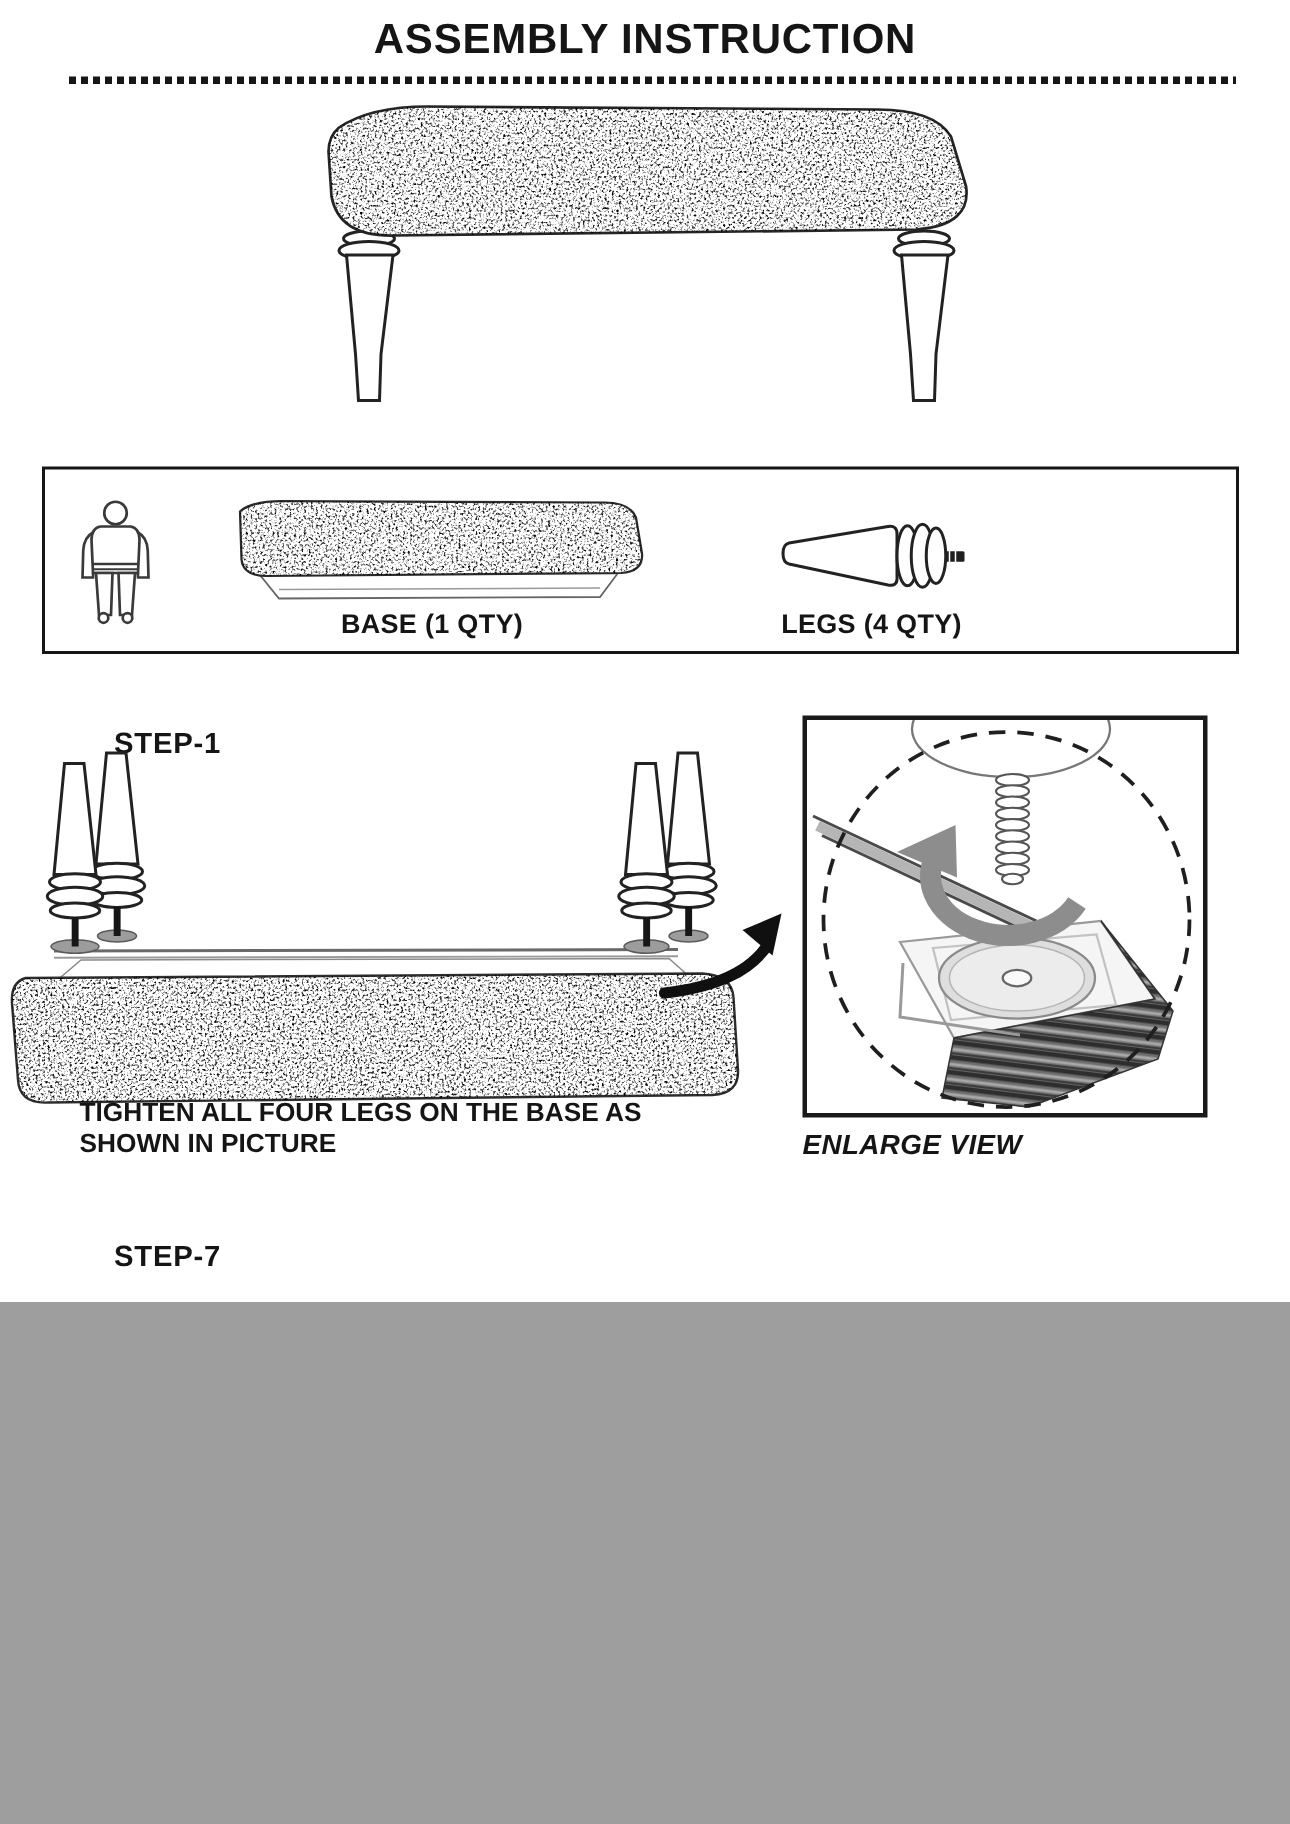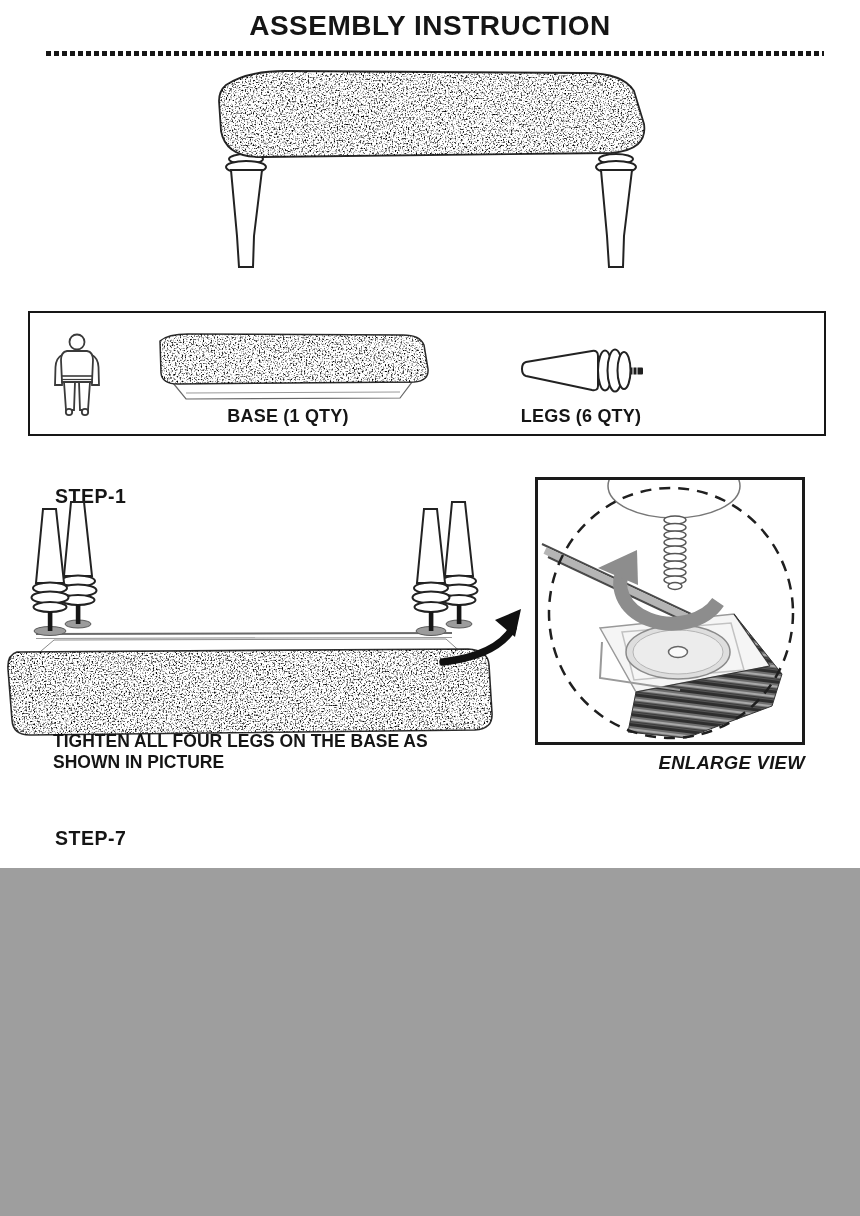--- a/index.html
+++ b/index.html
@@ -17,31 +17,31 @@
     top:51px;left:46px;width:778px;height:5px;
     background:repeating-linear-gradient(90deg,#161616 0 5px,transparent 5px 8px);
   }
   .parts-box{
     left:28px;top:311px;width:794px;height:121px;
     border:2px solid #161616;
   }
   .part-label{
     top:93px;font-size:18px;font-weight:bold;text-align:center;letter-spacing:0.2px;
   }
-  .step-label{font-size:19.5px;font-weight:bold;letter-spacing:0.5px;}
+  .step-label{font-size:19.5px;font-weight:bold;letter-spacing:0.5px;margin-left:21px;}
   .caption{
     left:53px;top:731px;width:430px;
     font-size:17.5px;font-weight:bold;line-height:20.5px;white-space:pre-line;
   }
   .enlarge-box{
     left:535px;top:477px;width:264px;height:262px;
     border:3px solid #1a1a1a;background:#fff;
   }
   .enlarge-label{
-    left:535px;top:752px;width:270px;text-align:right;
+    left:535px;top:752px;width:270px;text-align:left;
     font-size:18.5px;font-weight:bold;font-style:italic;letter-spacing:0.3px;
   }
   .final-label{
     left:550px;top:1104px;width:200px;text-align:center;
     font-size:19.5px;font-weight:bold;letter-spacing:0.5px;
   }
   .note{
     left:38px;top:1114px;width:440px;
     font-family:"Liberation Serif",serif;font-size:21.5px;line-height:27px;
     letter-spacing:1.2px;white-space:pre-line;
@@ -117,21 +117,21 @@
       <rect x="108" y="24.5" width="15" height="7" rx="1" fill="#1f1f1f"></rect>
       <line x1="113" y1="24" x2="113" y2="32" stroke="#fff" stroke-width="1"></line>
       <line x1="117" y1="24" x2="117" y2="32" stroke="#fff" stroke-width="1"></line>
       <g fill="#fff" stroke="#222" stroke-width="2">
         <path d="M 6,19 L 72,8 Q 78,7 78,13 L 78,43 Q 78,48 72,47 L 6,33 Q 2,32 2,26 Q 2,20 6,19 Z"></path>
         <ellipse cx="85" cy="27.5" rx="7" ry="20"></ellipse>
         <ellipse cx="95" cy="27.5" rx="7.5" ry="21"></ellipse>
         <ellipse cx="104" cy="27.5" rx="6.5" ry="18.5"></ellipse>
       </g>
     </svg>
-    <div class="abs part-label" style="left:456px;width:190px">LEGS (6 QTY)</div>
+    <div class="abs part-label" style="left:456px;width:190px">LEGS (4 QTY)</div>
   </div>
 
   <div class="abs step-label" style="left:55px;top:485px">STEP-1</div>
 
   <svg class="abs" style="left:0;top:497px" width="530" height="243" viewBox="0 0 530 243">
     <defs>
       <filter id="spkC" x="-3%" y="-3%" width="106%" height="106%">
         <feTurbulence type="fractalNoise" baseFrequency="0.62" numOctaves="3" seed="7"></feTurbulence>
         <feColorMatrix type="matrix" values="0 0 0 0 0  0 0 0 0 0  0 0 0 0 0  0 0 0 3.4 -1.7"></feColorMatrix>
         <feComposite in2="SourceAlpha" operator="in"></feComposite>

